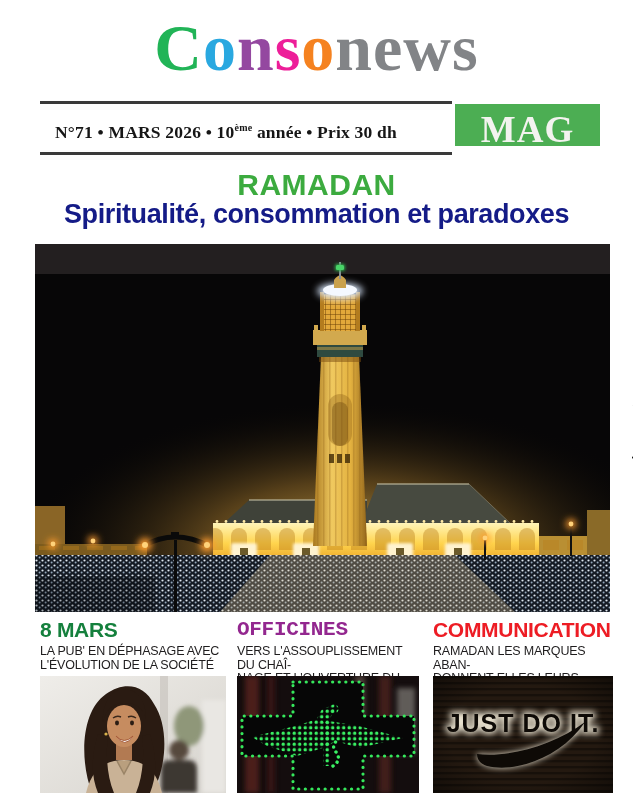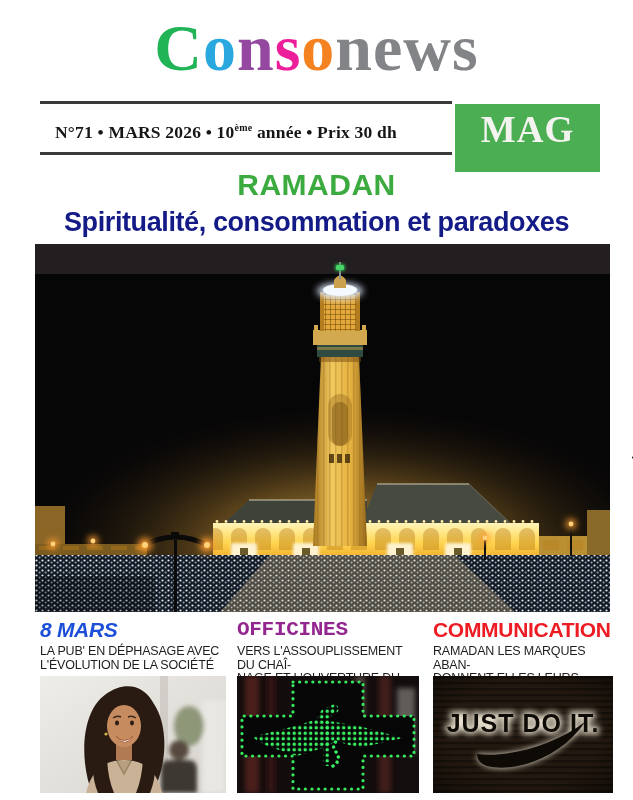--- a/index.html
+++ b/index.html
@@ -8,28 +8,28 @@
 
   
   .masthead-title{position:absolute;left:0;top:8px;width:633px;margin:0;text-align:center;
     font-family:"Liberation Serif",serif;font-weight:bold;font-size:66px;letter-spacing:1px;line-height:80px;}
   .rule{position:absolute;left:40px;width:412px;height:3px;background:#3a3a3a;}
   .rule-top{top:101px;}
   .rule-bottom{top:152px;}
   .issue-line{position:absolute;left:55px;top:110px;width:395px;
     font-family:"Liberation Serif",serif;font-weight:bold;font-size:17.5px;color:#161616;letter-spacing:.2px;line-height:36px;}
   .issue-line sup{font-size:10px;}
-  .mag-badge{position:absolute;left:455px;top:104px;width:145px;height:68px;
+  .mag-badge{position:absolute;left:455px;top:104px;width:145px;height:42px;
     font-family:"Liberation Serif",serif;font-weight:bold;font-size:37px;color:#f3f3ef;
     text-align:center;line-height:52px;letter-spacing:1px;}
 
   
   .cover-kicker{position:absolute;left:0;top:168px;width:633px;text-align:center;
     font-size:30px;font-weight:bold;letter-spacing:.5px;}
-  .cover-subtitle{position:absolute;left:0;top:207px;width:633px;text-align:center;
+  .cover-subtitle{position:absolute;left:0;top:199px;width:633px;text-align:center;
     font-size:27px;font-weight:bold;letter-spacing:-0.4px;}
 
   
   .cover-photo{position:absolute;left:35px;top:244px;width:575px;height:368px;margin:0;background:#060606;}
   .cover-photo svg{display:block;}
 
   
   .vertical-credit{position:absolute;right:3px;top:224px;height:400px;
     writing-mode:vertical-rl;font-family:"Liberation Serif",serif;font-weight:bold;
     font-size:9.5px;color:#1a1a1a;letter-spacing:.2px;white-space:pre;}
@@ -197,21 +197,21 @@
       <circle cx="450" cy="294" r="2.4" fill="#ffd27a"></circle>
       <rect x="535" y="282" width="2" height="30" fill="#101010"></rect>
       <circle cx="536" cy="280" r="5" fill="#ff9c2e" filter="url(#b4)"></circle>
       <circle cx="536" cy="280" r="2.4" fill="#ffd27a"></circle>
     </svg>
   </figure>
 
   <aside class="vertical-credit"><span>Directeur de Publication: Nabil TAOUFIK, Dossier de presse: 46 S 2016  -  </span><span class="site" style="color: rgb(0, 165, 181);">www.consonews.ma</span></aside>
 
   <section class="teaser" id="teaser-1">
-    <div class="k" style="color: #1d4ed8; font-style: italic;">8 MARS</div>
+    <div class="k" style="color: #15803d;">8 MARS</div>
     <div class="h">
       <div>LA PUB' EN DÉPHASAGE AVEC</div>
       <div>L'ÉVOLUTION DE LA SOCIÉTÉ</div>
     </div>
     <figure>
       <svg width="186" height="117" viewBox="0 0 186 117">
         <defs>
           <linearGradient id="offG" x1="0" y1="0" x2="1" y2="1">
             <stop offset="0%" stop-color="#efede9"></stop>
               <stop offset="100%" stop-color="#d6d3cd"></stop>

